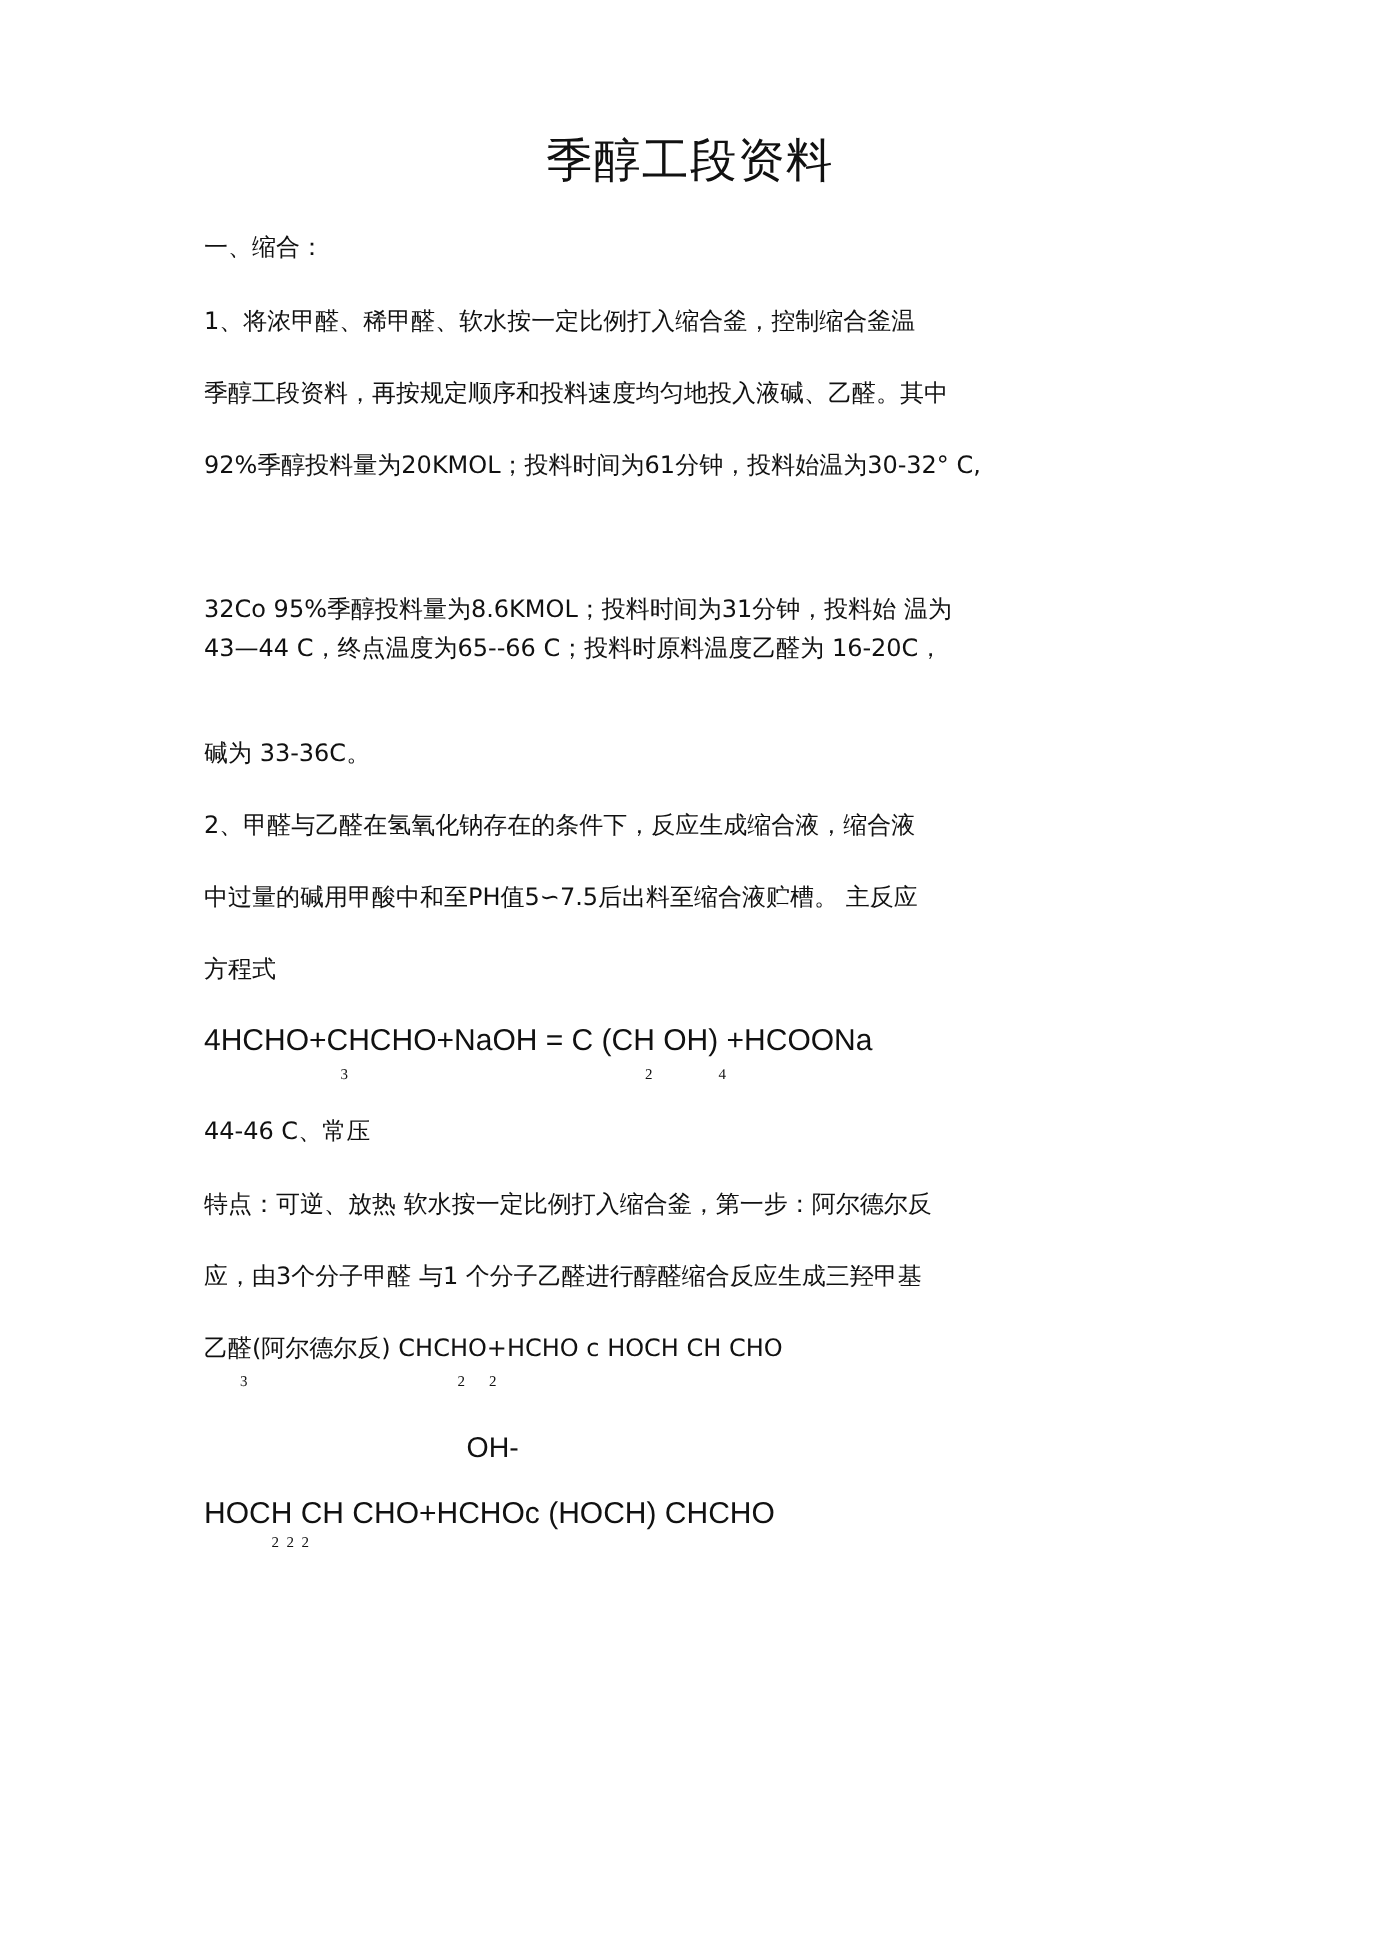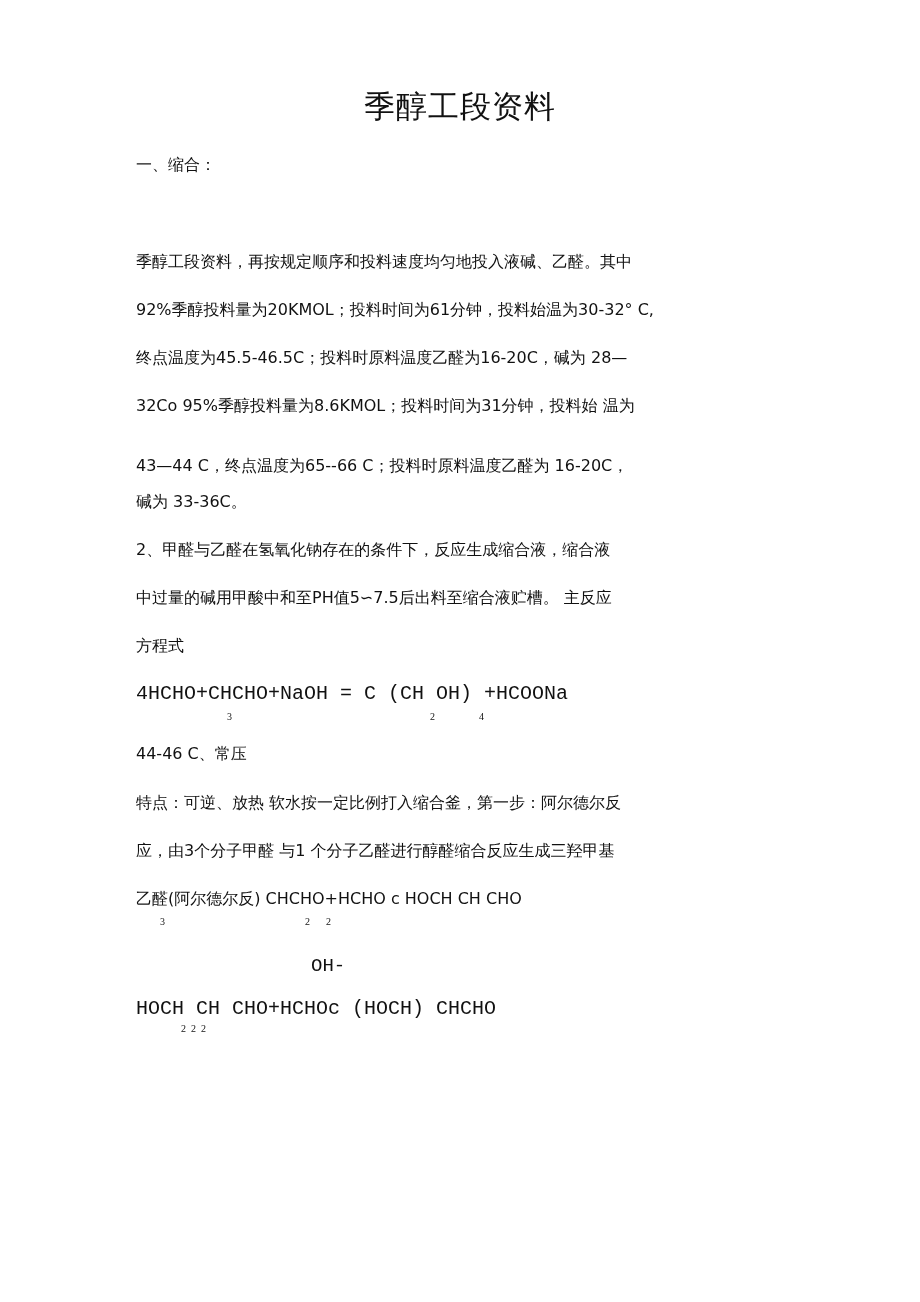--- a/index.html
+++ b/index.html
@@ -12,41 +12,41 @@
   .title {
     position: absolute; left: 0; width: 920px; top: 86px;
     text-align: center; font-size: 31px; letter-spacing: 1px;
     font-family: "DejaVu Sans", "Liberation Sans", sans-serif; font-weight: normal;
   }
   .line {
     position: absolute; left: 136px; white-space: pre;
     font-size: 16px; line-height: 24px;
     font-family: "DejaVu Sans", "Liberation Sans", sans-serif;
   }
-  .mono { font-family: Liberation Mono, monospace; font-size: 20px; }
+  .mono { font-family: Liberation Sans, sans-serif; font-size: 20px; }
   .sub {
     position: absolute; white-space: pre;
     font-size: 10px; line-height: 12px;
     font-family: "Liberation Serif", "DejaVu Serif", serif;
   }
 </style>
 </head>
 <body>
 
 <div class="page">
 
   <div class="title">季醇工段资料</div>
 
   <div class="line" style="top:153px">一、缩合：</div>
 
+  <div class="line" style="top:202px">1、将浓甲醛、稀甲醛、软水按一定比例打入缩合釜，控制缩合釜温</div>
   <div class="line" style="top:250px">季醇工段资料，再按规定顺序和投料速度均匀地投入液碱、乙醛。其中</div>
   <div class="line" style="top:298px">92%季醇投料量为20KMOL；投料时间为61分钟，投料始温为30-32° C,</div>
-  <div class="line" style="top:346px">终点温度为45.5-46.5C；投料时原料温度乙醛为16-20C，碱为 28—</div>
   <div class="line" style="top:394px">32Co 95%季醇投料量为8.6KMOL；投料时间为31分钟，投料始 温为</div>
-  <div class="line" style="top:454px">43—44 C，终点温度为65--66 C；投料时原料温度乙醛为 16-20C，</div>
+  <div class="line" style="top:420px">43—44 C，终点温度为65--66 C；投料时原料温度乙醛为 16-20C，</div>
   <div class="line" style="top:490px">碱为 33-36C。</div>
 
   <div class="line" style="top:538px">2、甲醛与乙醛在氢氧化钠存在的条件下，反应生成缩合液，缩合液</div>
   <div class="line" style="top:586px">中过量的碱用甲酸中和至PH值5∽7.5后出料至缩合液贮槽。 主反应</div>
   <div class="line" style="top:634px">方程式</div>
 
   <div class="line mono" style="top:682px">4HCHO+CHCHO+NaOH = C (CH OH) +HCOONa</div>
   <div class="sub" style="left:227px; top:711px">3</div>
   <div class="sub" style="left:430px; top:711px">2</div>
   <div class="sub" style="left:479px; top:711px">4</div>

